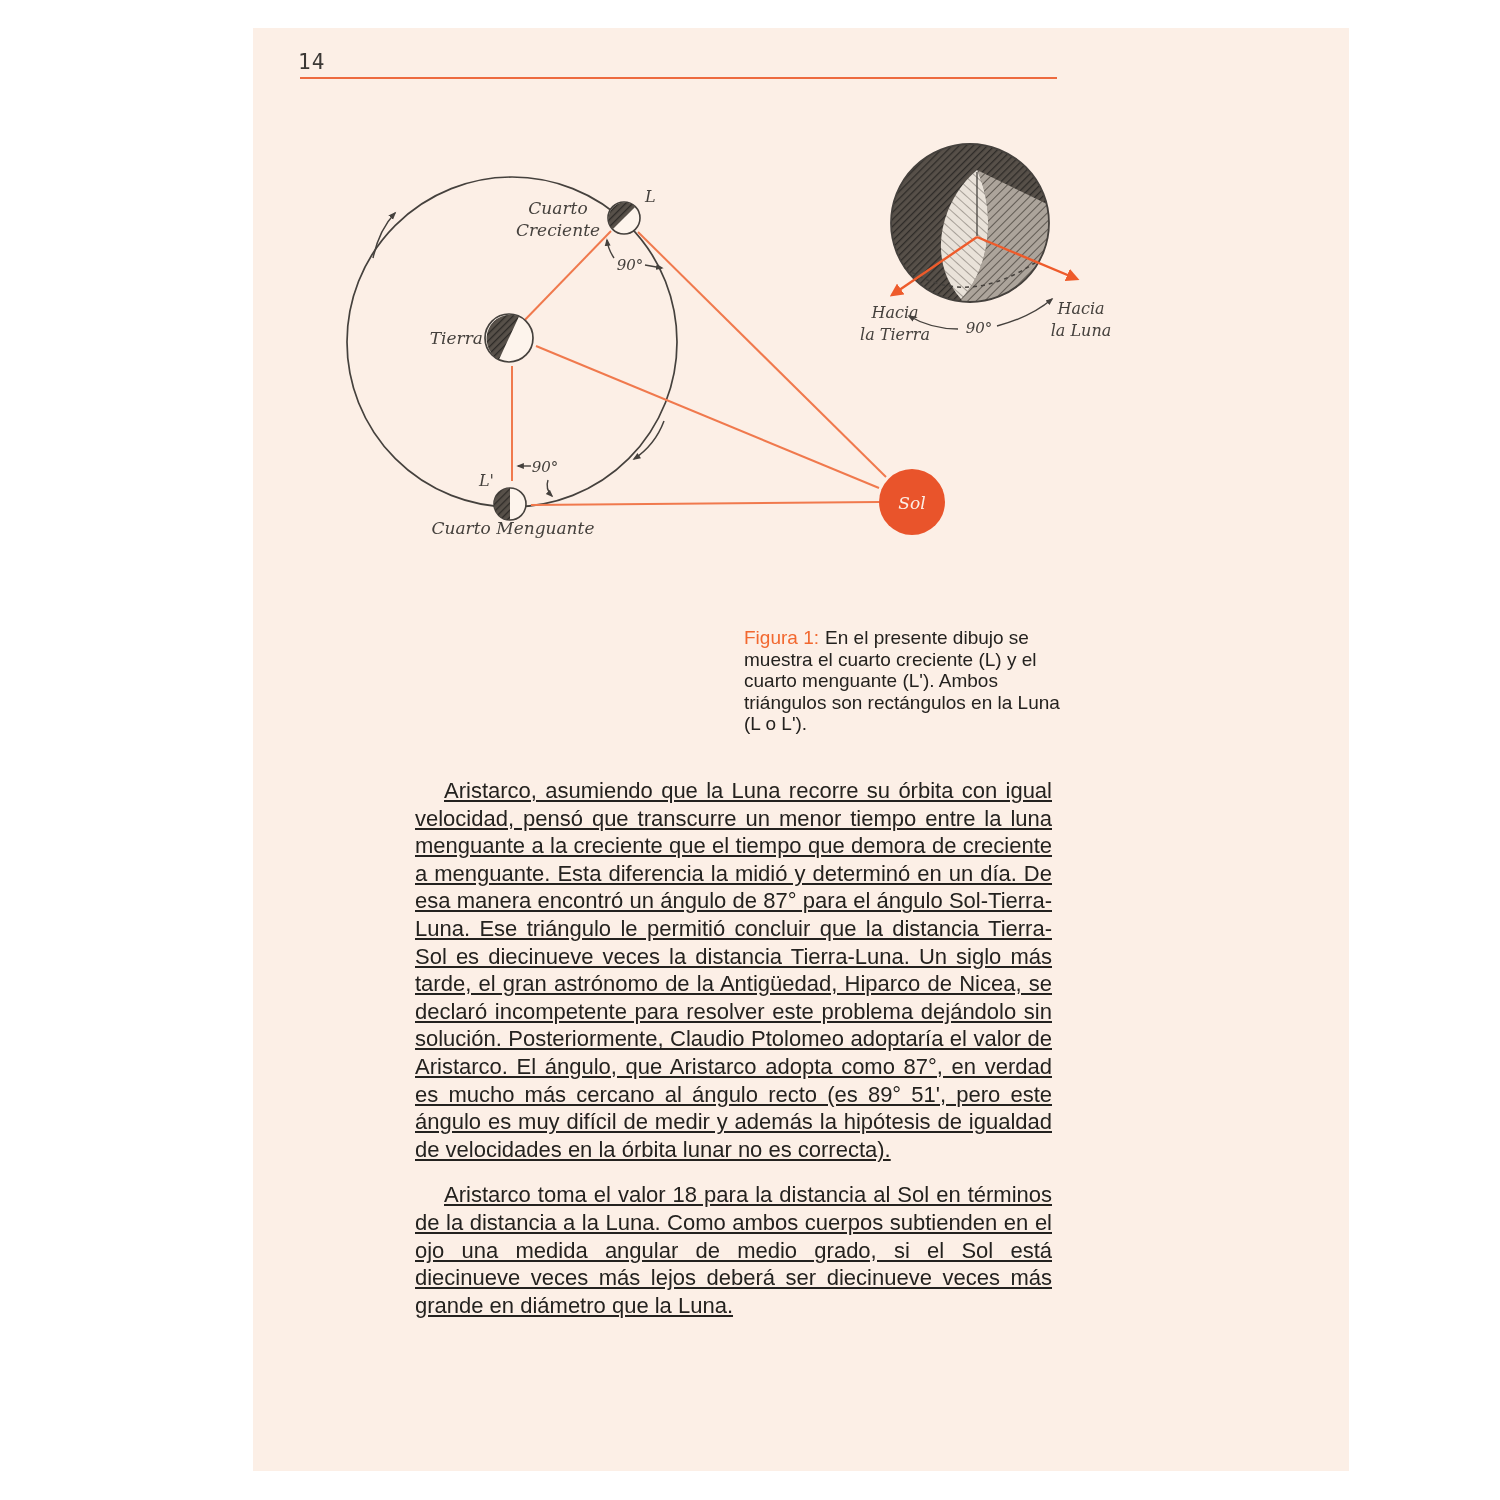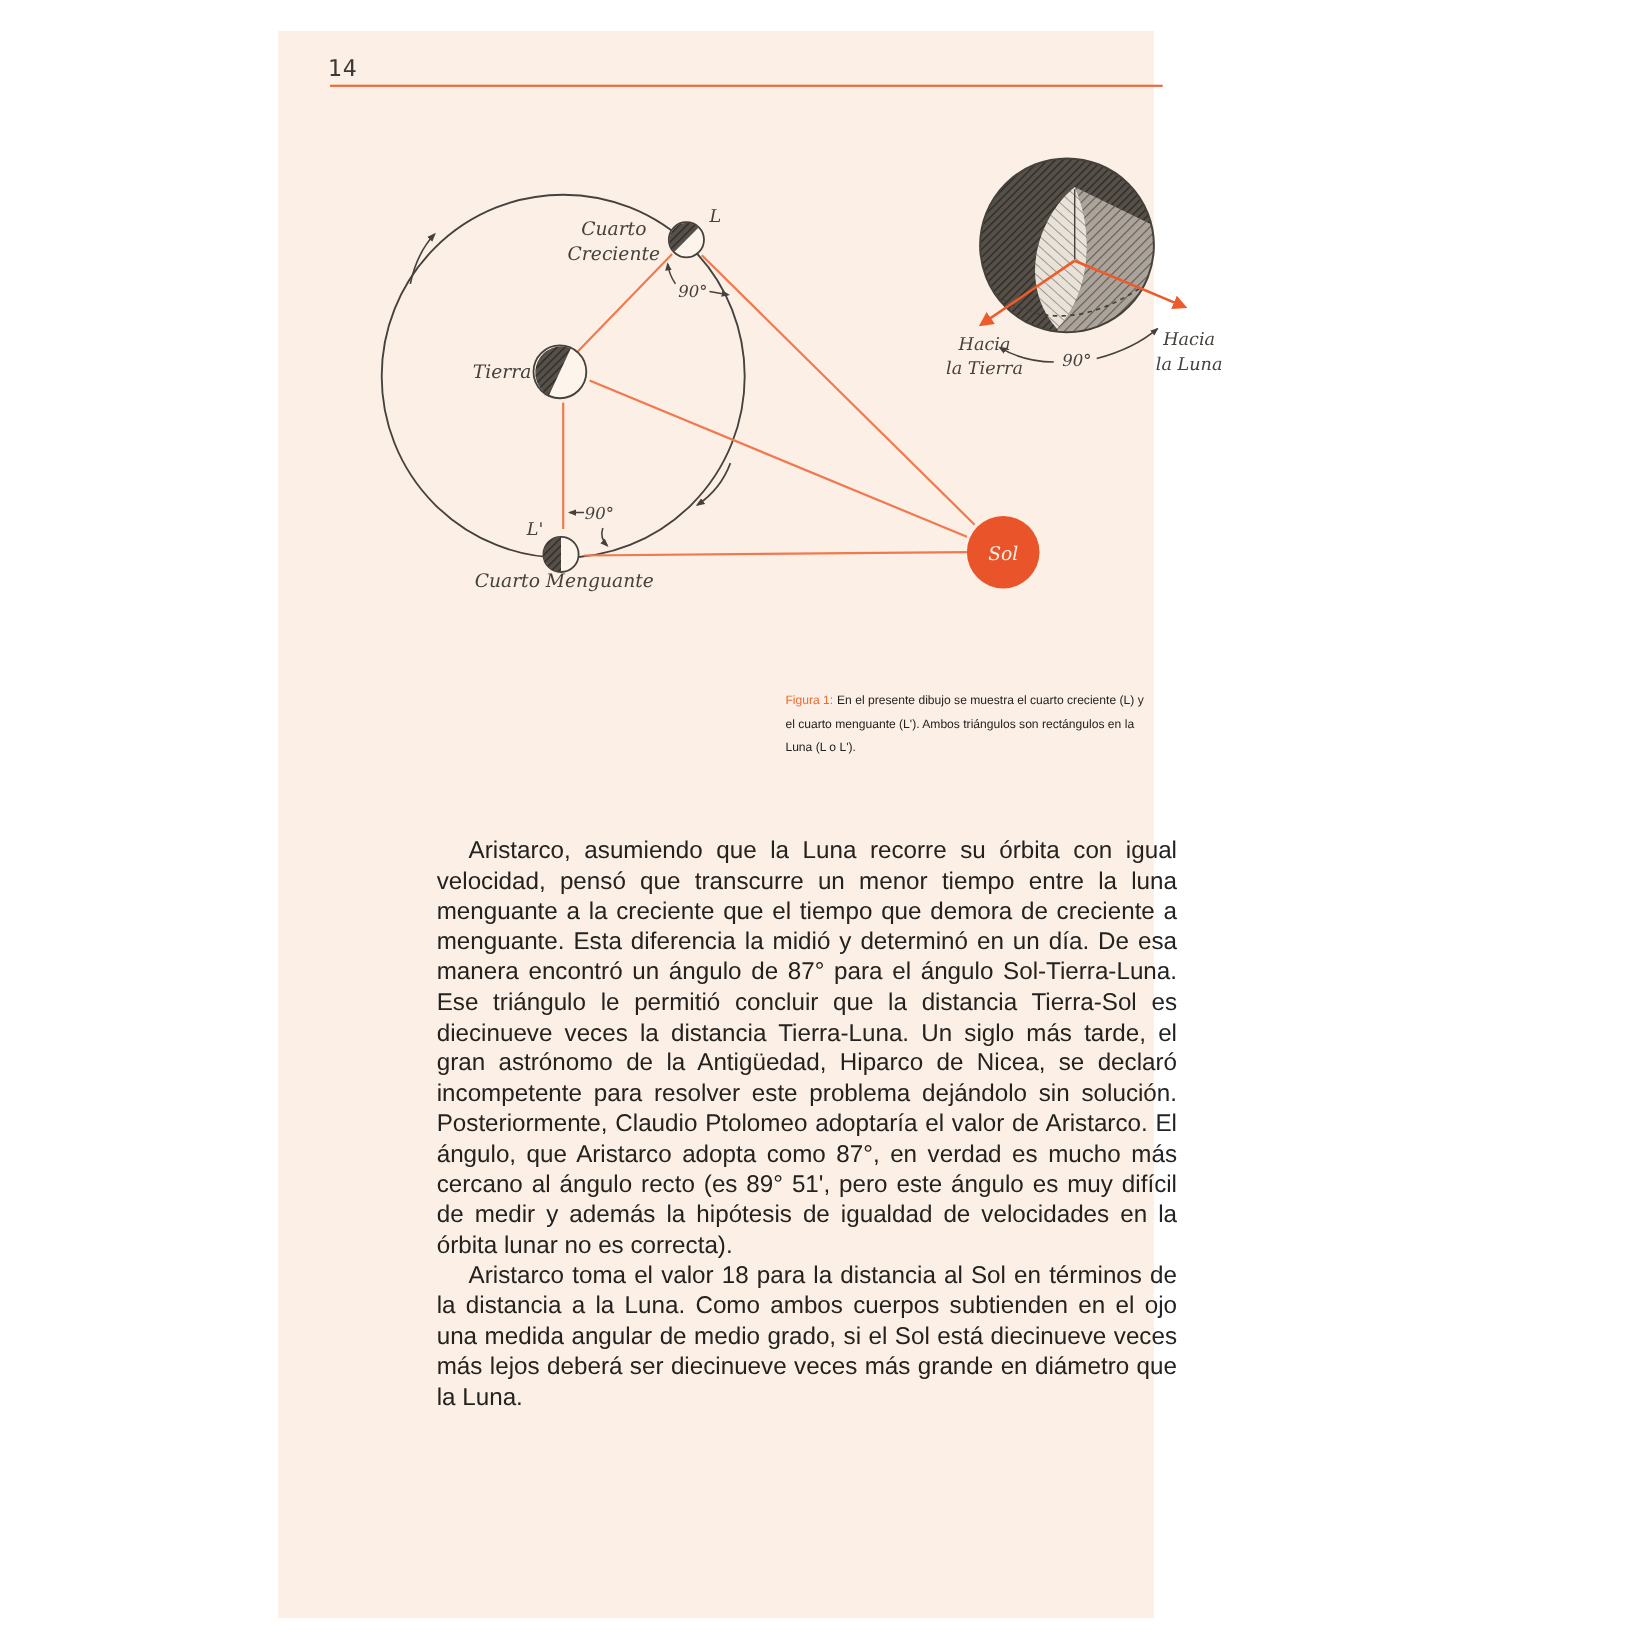--- a/index.html
+++ b/index.html
@@ -1,29 +1,29 @@
 <!DOCTYPE html>
 <html lang="es"><head>
 <meta charset="utf-8">
 <style>
   html,body{margin:0;padding:0;background:#ffffff;}
   .canvas{position:relative;width:1500px;height:1500px;background:#ffffff;overflow:hidden;
           font-family:"Liberation Sans",sans-serif;}
-  .page{position:absolute;left:253px;top:28px;width:796px;height:1443px;background:#fcefe6;}
+  .page{position:absolute;left:253px;top:28px;width:1096px;height:1443px;background:#fcefe6;}
   .pagenum{position:absolute;left:45px;top:22px;font-family:"DejaVu Sans Mono",monospace;
            font-size:21px;color:#3b3835;letter-spacing:1px;}
   .rule{position:absolute;left:47px;top:49px;width:757px;height:2px;background:#ed6a3f;}
   .diagram{position:absolute;left:40px;top:90px;width:900px;height:490px;}
   .hand{font-family:"DejaVu Serif",serif;font-style:italic;fill:#45413d;}
-  .caption{position:absolute;left:461px;top:599px;width:330px;font-size:11px;line-height:21.5px;
+  .caption{position:absolute;left:491px;top:599px;width:330px;font-size:19px;line-height:21.5px;
            color:#24221f;}
   .cap-label{color:#f2682f;margin-right:0.32em;}
   .bodytext{position:absolute;left:144px;top:731px;width:673px;font-size:22px;line-height:27.6px;
             color:#24221f;text-align:justify;}
-  .bodytext p{margin:0;text-indent:29px;}
+  .bodytext p{margin:18px;text-indent:29px;text-decoration:underline;}
 </style>
 </head>
 <body>
 
 <div class="canvas">
   <div class="page">
 
     <div class="pagenum">14</div>
     <div class="rule"></div>
 

